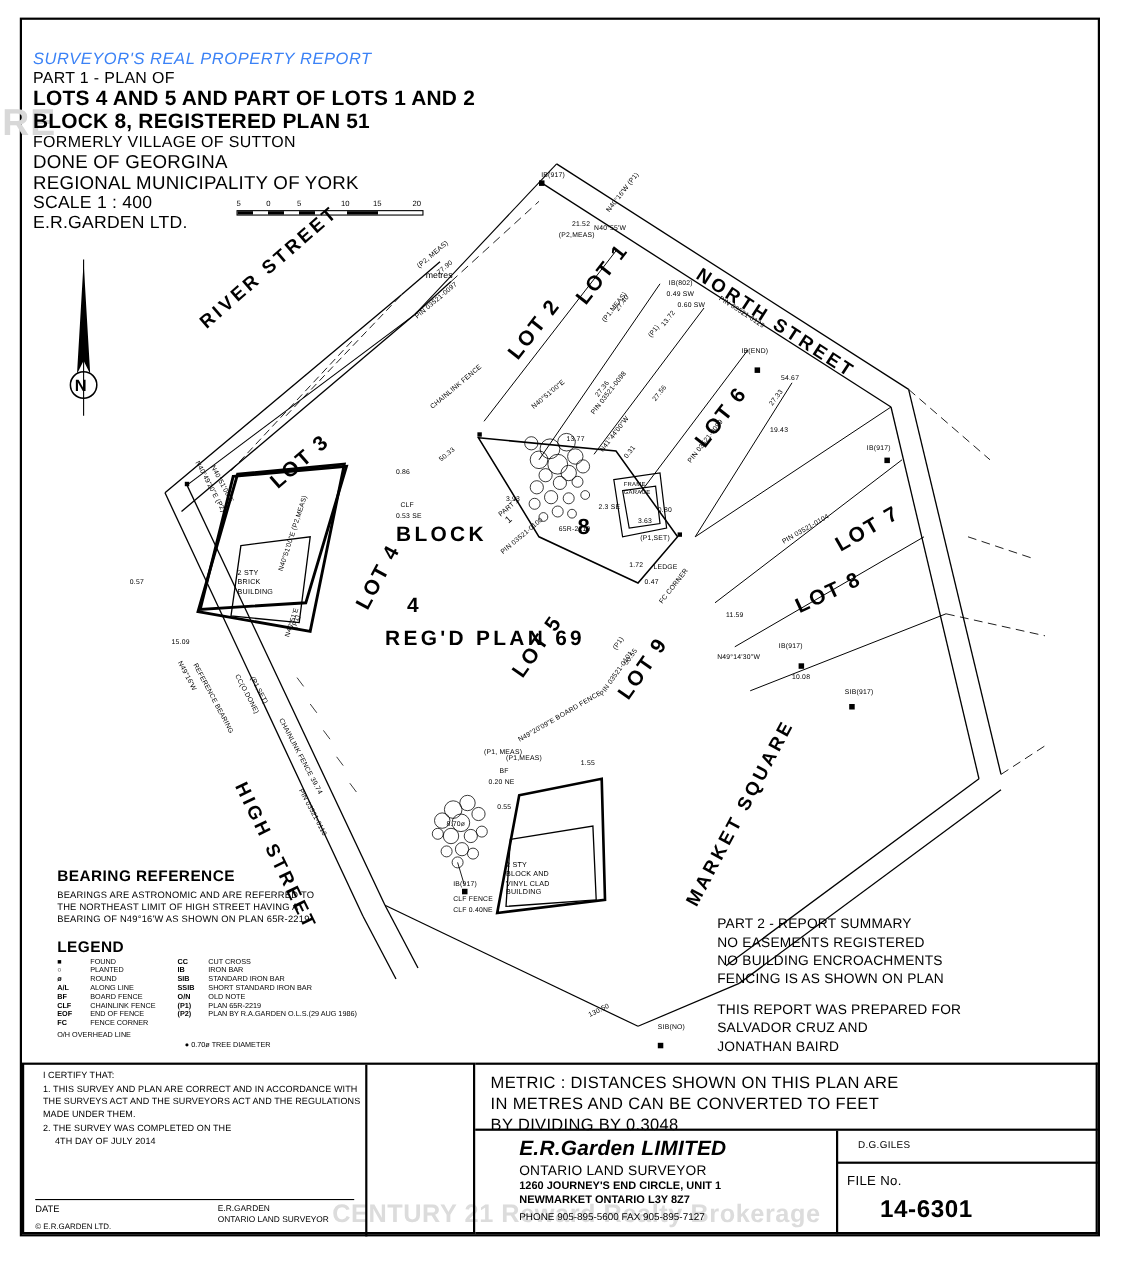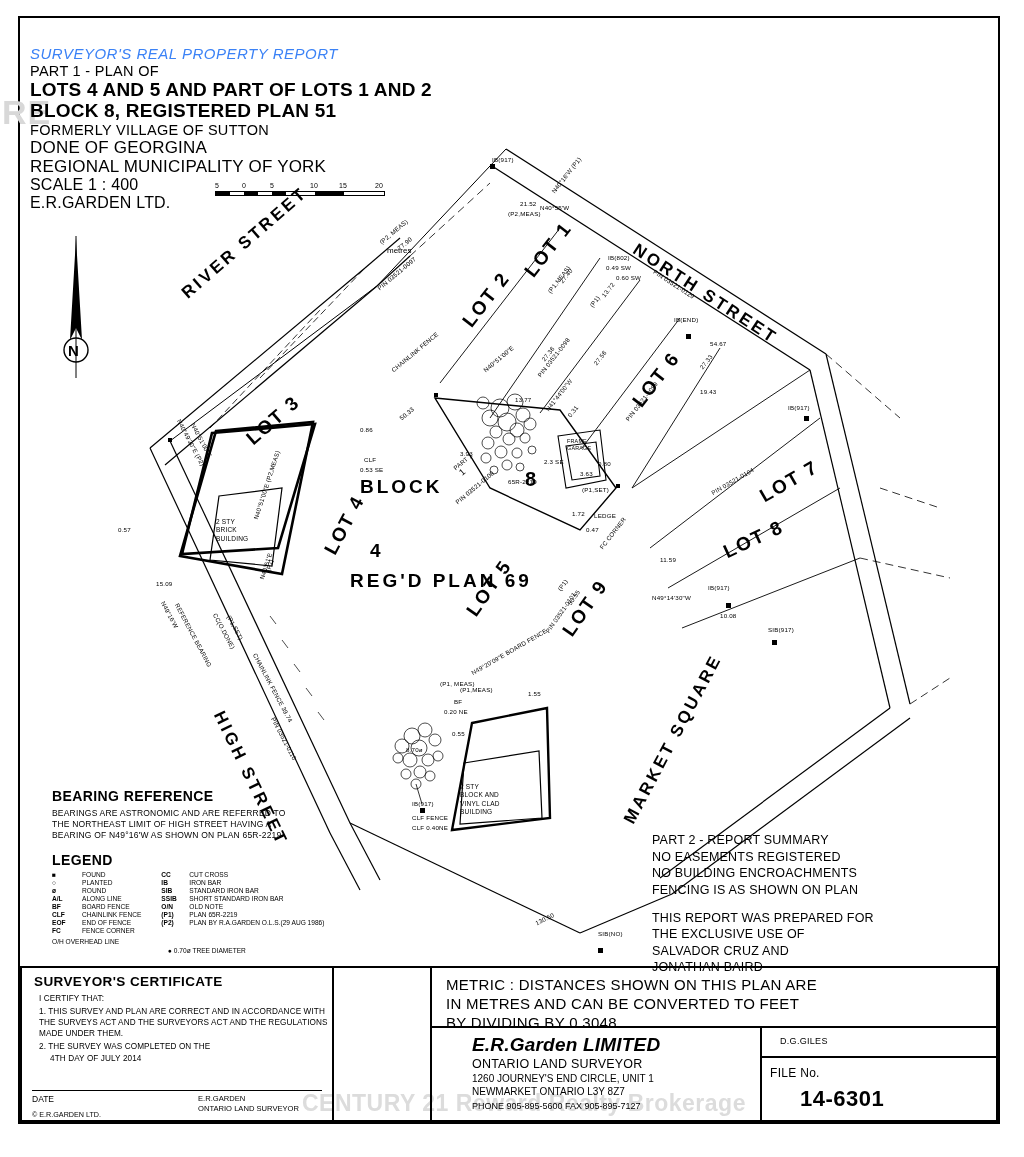--- a/index.html
+++ b/index.html
@@ -237,21 +237,21 @@
     box-sizing: border-box;
   }
   #firm-box .fname {
     font-size: 19px; font-weight: bold; font-style: italic;
     margin: 6px 0 0 40px; letter-spacing: 0.2px;
   }
   #firm-box .fsub {
     font-size: 12.5px; margin: 1px 0 0 40px; letter-spacing: 0.2px;
   }
   #firm-box .faddr {
-    font-size: 10px; margin: 2px 0 0 40px; line-height: 1.25;
+    font-size: 10px; margin: 2px 0 0 40px; line-height: 1.25; font-weight: bold;
   }
   #firm-box .fphone {
     font-size: 9px; margin: 3px 0 0 40px;
   }
   #firm-box .vline {
     position: absolute; left: 328px; top: 0; width: 2px; height: 94px; background: #000;
   }
   #firm-box .hline {
     position: absolute; left: 328px; top: 28px; width: 238px; height: 2px; background: #000;
   }
@@ -636,29 +636,27 @@
     <div class="treedia">● 0.70ø   TREE DIAMETER</div>
   </div>
 
   <div class="abs" id="part2">
     <div>PART 2 - REPORT SUMMARY</div>
     <div>NO EASEMENTS REGISTERED</div>
     <div>NO BUILDING ENCROACHMENTS</div>
     <div>FENCING IS AS SHOWN ON PLAN</div>
     <div class="gap"></div>
     <div>THIS REPORT WAS PREPARED FOR</div>
-    <div>THE EXCLUSIVE USE OF</div>
     <div>SALVADOR CRUZ AND</div>
     <div>JONATHAN BAIRD</div>
   </div>
 
   <div class="abs" id="bottom-panel">
 
     <div class="abs" id="cert-box">
-      <div class="hd">SURVEYOR'S CERTIFICATE</div>
       <div class="bd">I CERTIFY THAT:</div>
       <div class="bd" style="margin-top:2px;">1. THIS SURVEY AND PLAN ARE CORRECT AND IN ACCORDANCE WITH THE SURVEYS ACT AND THE SURVEYORS ACT AND THE REGULATIONS MADE UNDER THEM.</div>
       <div class="bd" style="margin-top:2px;">2. THE SURVEY WAS COMPLETED ON THE</div>
       <div class="bd" style="margin:1px 0 0 28px;">4TH    DAY OF   JULY      2014</div>
       <div class="vline"></div>
       <div class="sigline"></div>
       <div class="datelab">DATE</div>
       <div class="sigcap1">
         <span>E.R.GARDEN</span><br>
         <span>ONTARIO LAND SURVEYOR</span>

